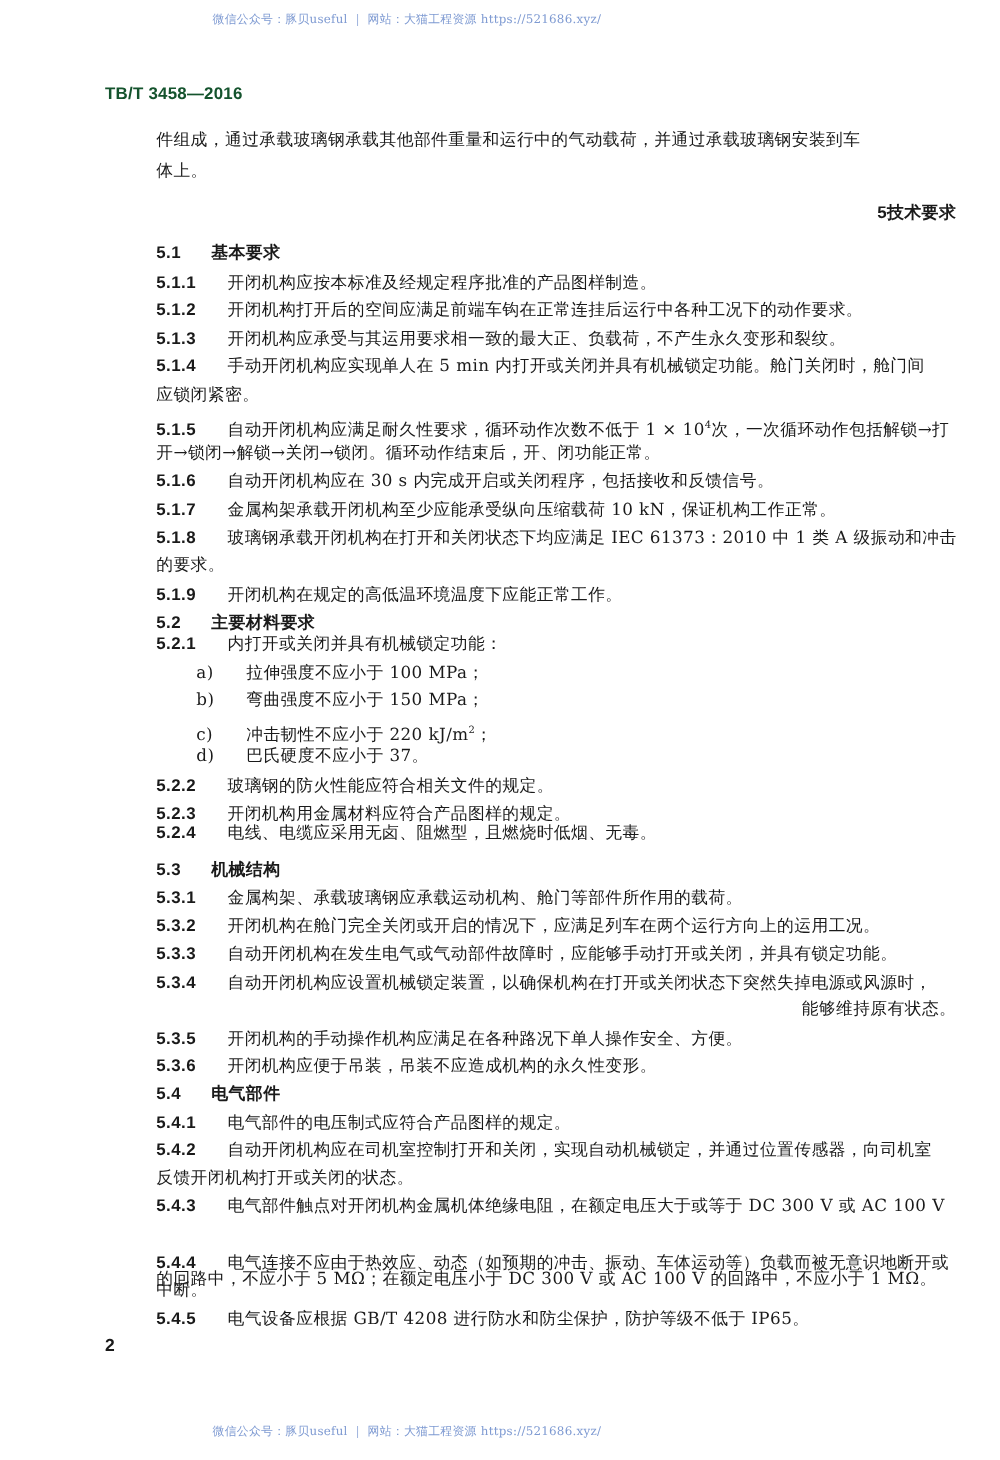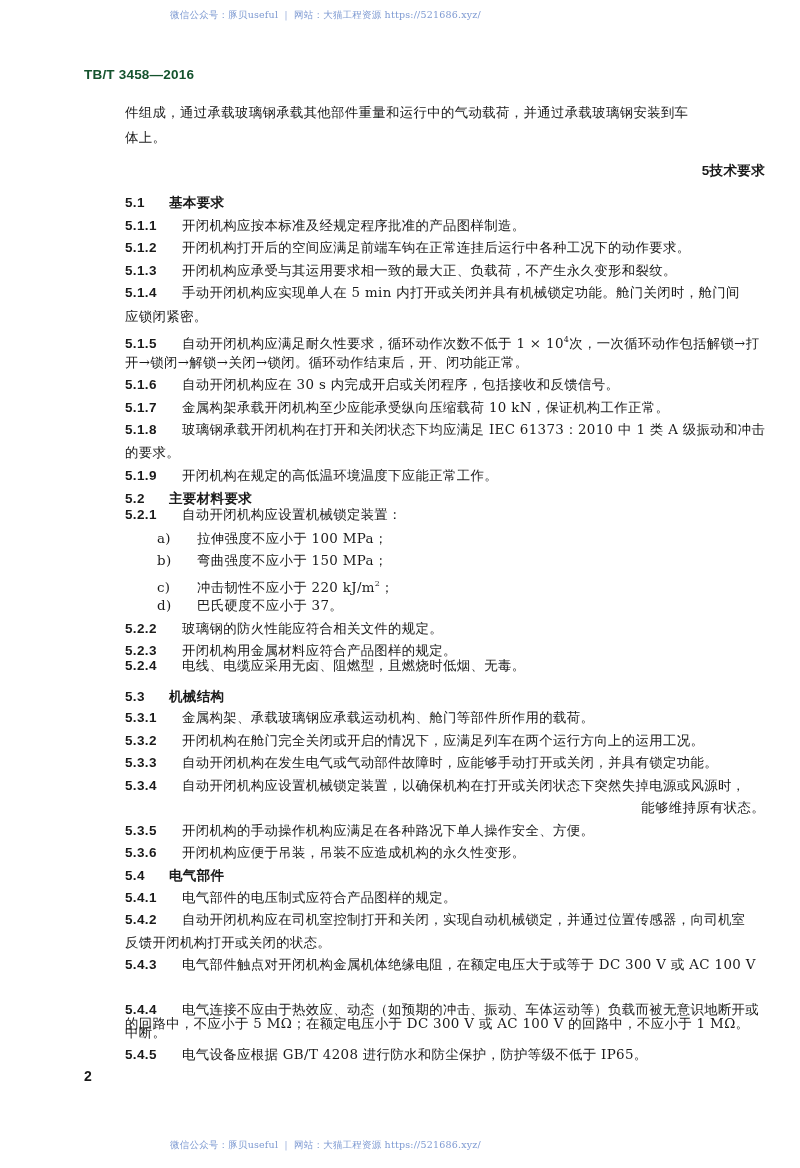--- a/index.html
+++ b/index.html
@@ -93,21 +93,21 @@
   </div>
   <div class="line" style="top:444px;">的要求。</div>
   <div class="line" style="top:467px;">
     <span class="num num-clause">5.1.9</span><span>开闭机构在规定的高低温环境温度下应能正常工作。</span>
   </div>
 
   <div class="line" style="top:489px;">
     <span class="num num-sub">5.2</span><span class="heading-text">主要材料要求</span>
   </div>
   <div class="line" style="top:506px;">
-    <span class="num num-clause">5.2.1</span><span>自动开闭机构应设置机械锁定装置：</span>
+    <span class="num num-clause">5.2.1</span><span>内打开或关闭并具有机械锁定功能：</span>
   </div>
 
   <div class="line list-item" style="top:530px;">
     <span class="list-label">a)</span><span>拉伸强度不应小于 100 MPa；</span>
   </div>
   <div class="line list-item" style="top:552px;">
     <span class="list-label">b)</span><span>弯曲强度不应小于 150 MPa；</span>
   </div>
   <div class="line list-item" style="top:575px;">
     <span class="list-label">c)</span><span>冲击韧性不应小于 220 kJ/m</span><span class="sup">2</span><span>；</span>

